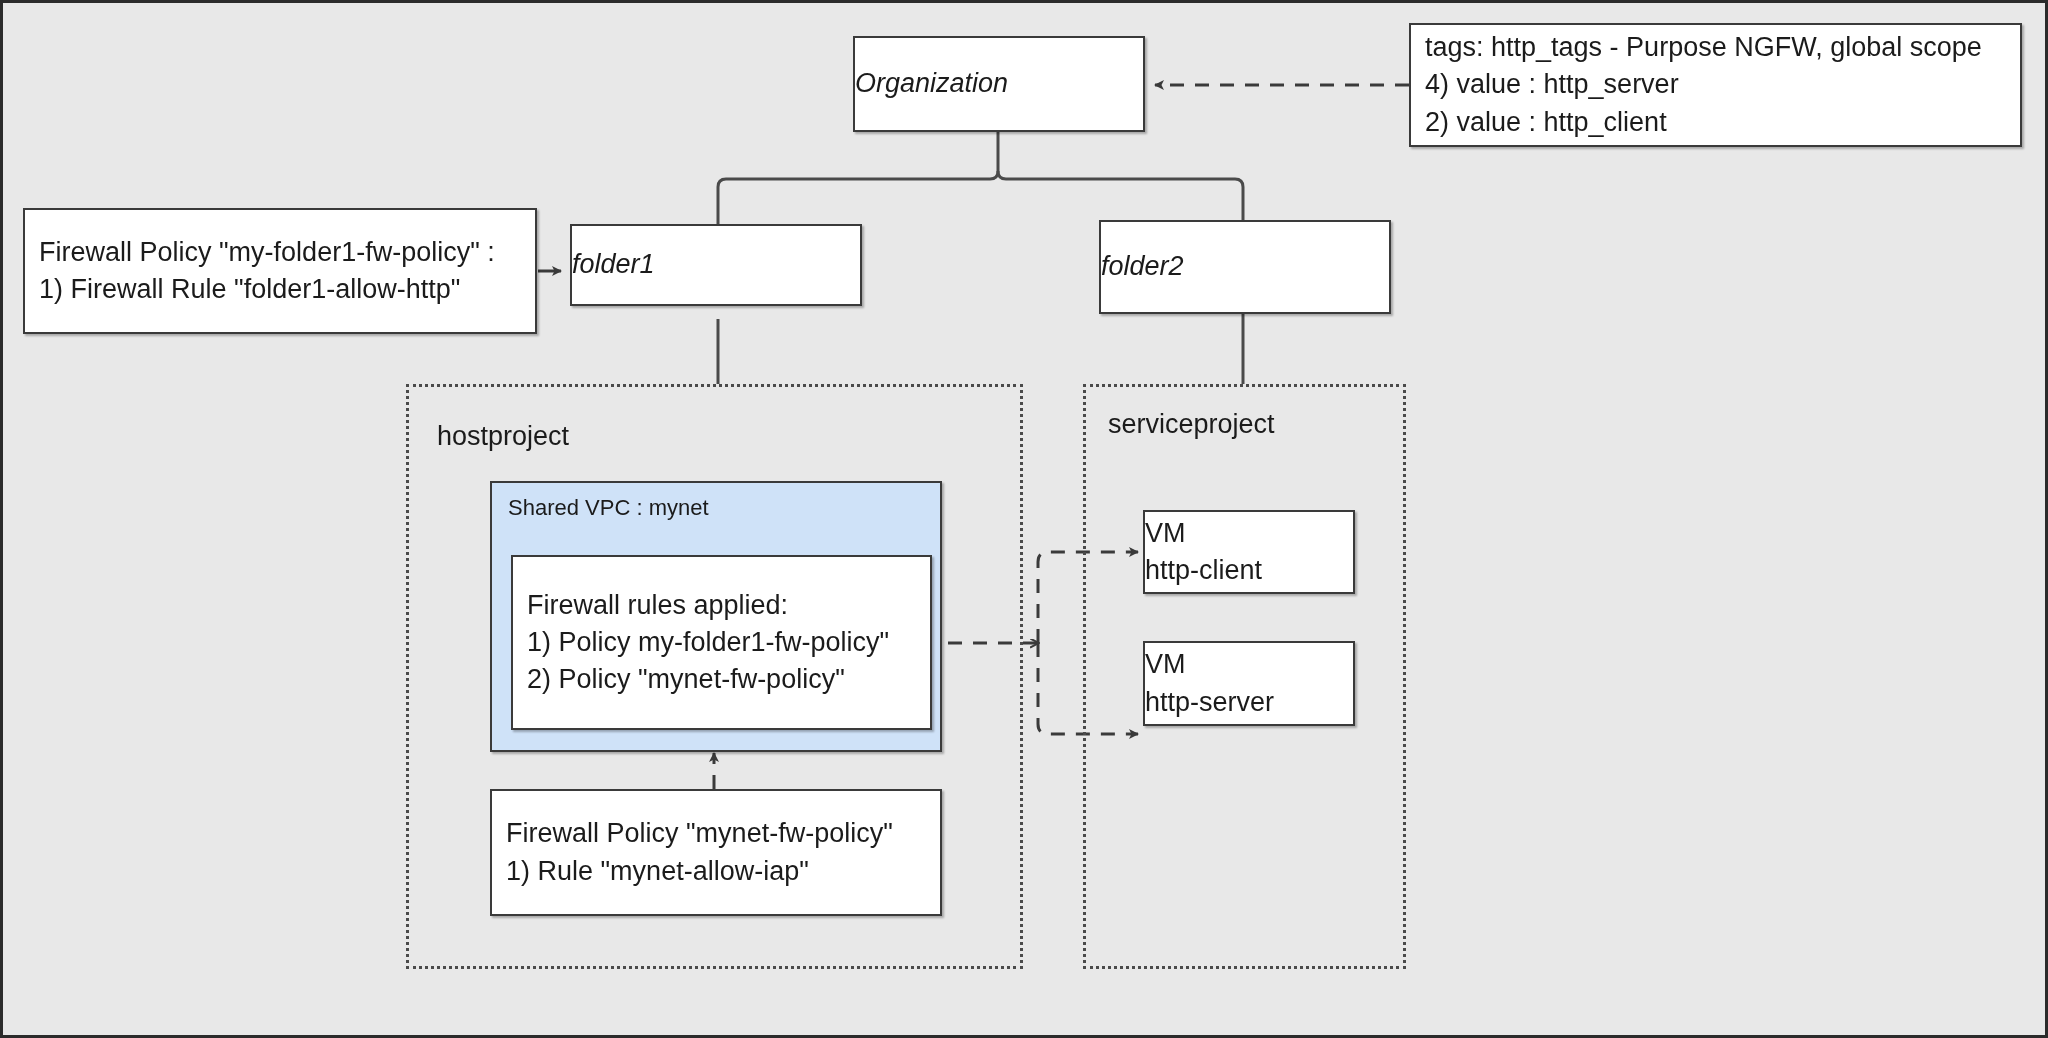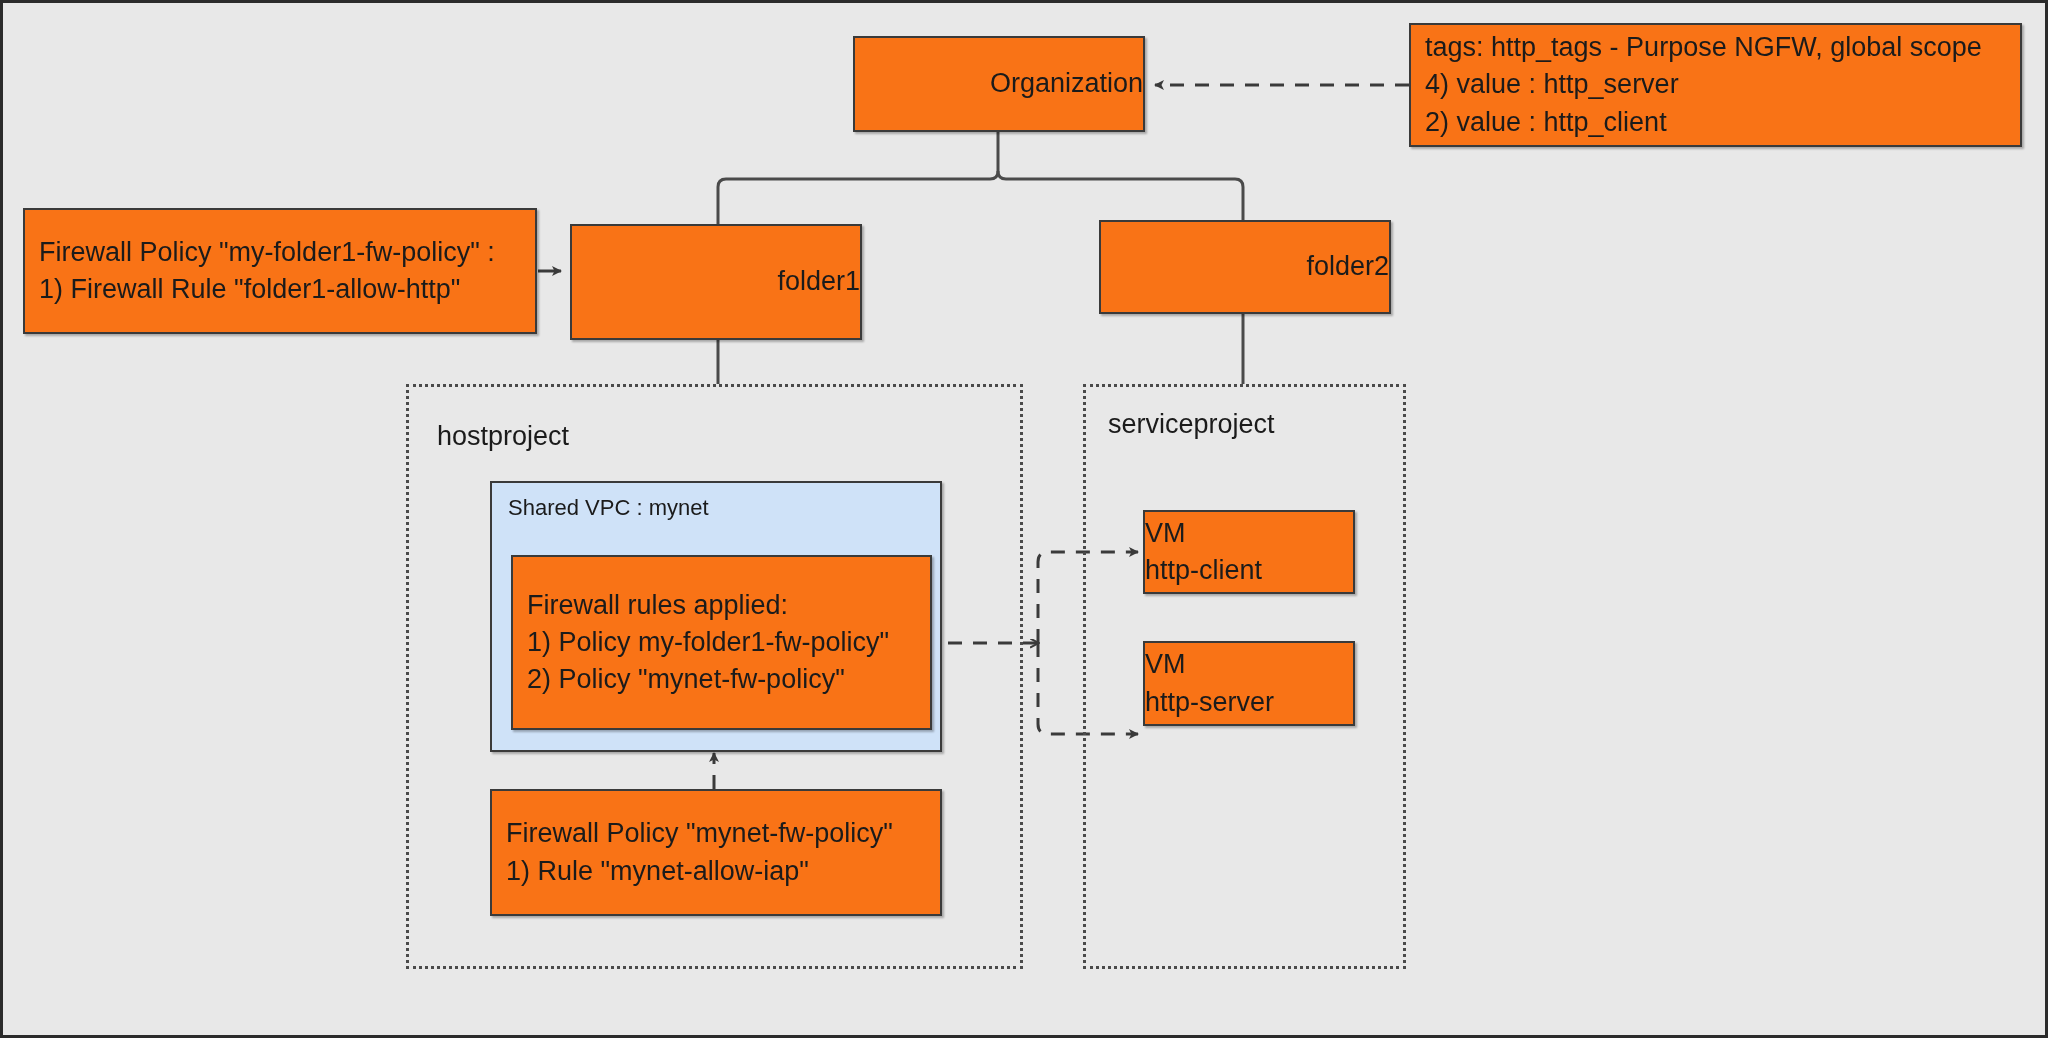--- a/index.html
+++ b/index.html
@@ -21,31 +21,32 @@
     position: absolute;
     left: 0;
     top: 0;
     width: 2048px;
     height: 1038px;
     pointer-events: none;
   }
   .node {
     position: absolute;
     box-sizing: border-box;
-    background: #f97316;
+    background: #ffffff;
     border: 2px solid #3a3a3a;
     box-shadow: 2px 2px 2px rgba(0,0,0,0.28);
     color: #1b1b1b;
     font-size: 27px;
     line-height: 1.38;
   }
   .node.center {
     display: flex;
     align-items: center;
-    justify-content: flex-end;
+    justify-content: flex-start;
+    font-style: italic;
   }
   .node.textbox {
     display: flex;
     flex-direction: column;
     justify-content: center;
     padding: 6px 14px;
   }
   .node.textbox .line {
     white-space: nowrap;
   }
@@ -124,21 +125,21 @@
   <div class="node center" style="left:850px; top:33px; width:292px; height:96px;">
     <span>Organization</span>
   </div>
 
   <div class="node textbox" style="left:1406px; top:20px; width:613px; height:124px;">
     <span class="line">tags: http_tags - Purpose NGFW, global scope</span>
     <span class="line">4) value : http_server</span>
     <span class="line">2) value : http_client</span>
   </div>
 
-  <div class="node center" style="left:567px; top:221px; width:292px; height:116px;">
+  <div class="node center" style="left:567px; top:221px; width:292px; height:82px;">
     <span>folder1</span>
   </div>
 
   <div class="node center" style="left:1096px; top:217px; width:292px; height:94px;">
     <span>folder2</span>
   </div>
 
   <div class="node textbox" style="left:20px; top:205px; width:514px; height:126px;">
     <span class="line">Firewall Policy "my-folder1-fw-policy" :</span>
     <span class="line">1) Firewall Rule "folder1-allow-http"</span>

